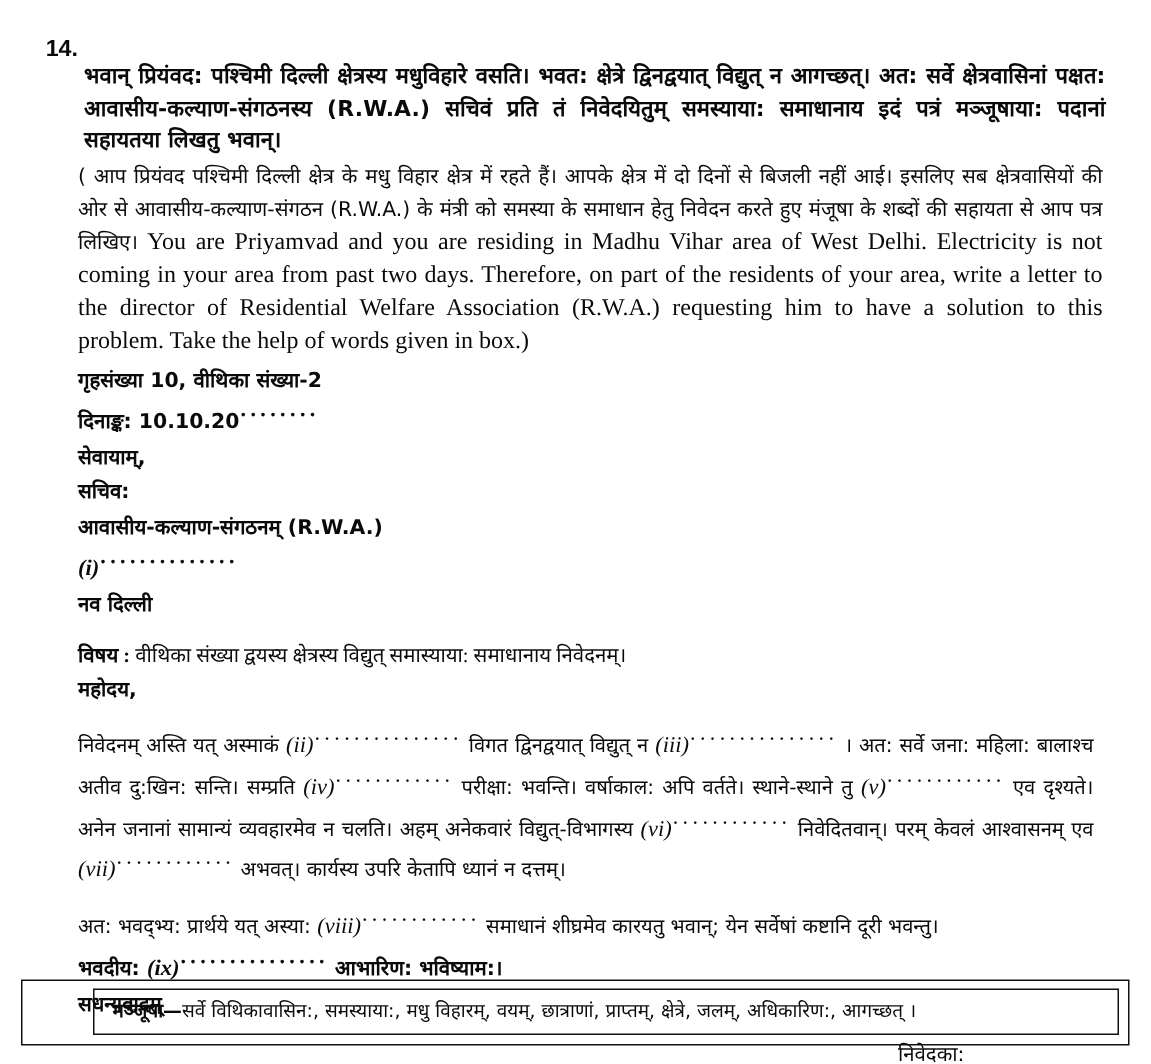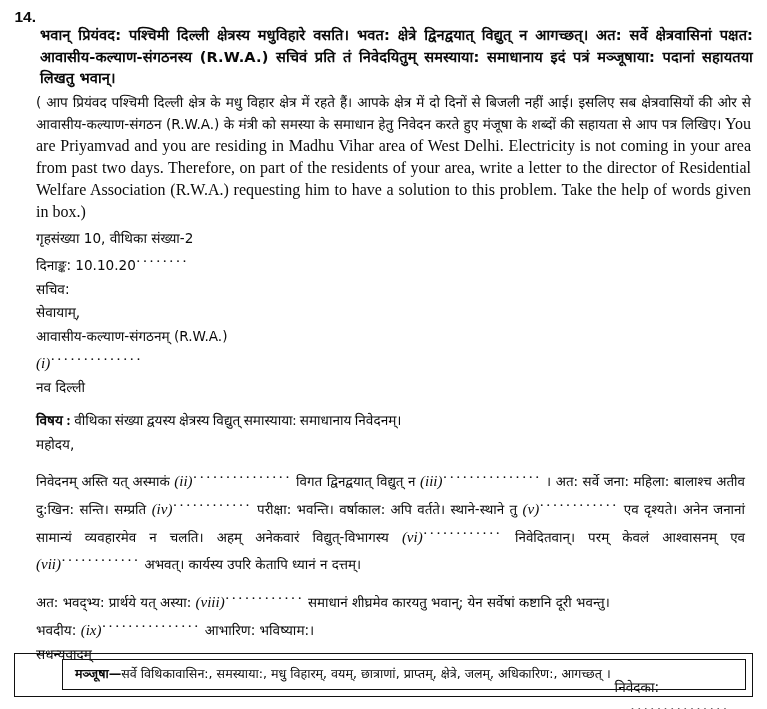--- a/index.html
+++ b/index.html
@@ -12,21 +12,21 @@
     height: 709px;
     font-family: "Liberation Serif", "DejaVu Serif", serif;
     color: #0a0a0a;
     position: relative;
     overflow: hidden;
   }
   .page {
     position: relative;
     width: 767px;
     height: 709px;
-    padding: 0;
+    padding: 16px;
     box-sizing: border-box;
   }
 
   
   .q-row {
     display: flex;
     align-items: flex-start;
     padding: 6px 14px 0 10px;
   }
   .q-num {
@@ -71,20 +71,21 @@
 
   
   .letter {
     padding: 4px 16px 0 36px;
   }
   .line {
     font-family: "DejaVu Sans", sans-serif;
     font-size: 13.6px;
     line-height: 23.5px;
     white-space: nowrap;
+    font-weight: bold;
   }
   .blank {
     font-family: "Liberation Serif", serif;
     letter-spacing: 1.6px;
     font-size: 15px;
     vertical-align: 0.28em;
   }
   .it {
     font-family: "Liberation Serif", serif;
     font-style: italic;
@@ -160,22 +161,22 @@
     <span class="hin">( आप प्रियंवद पश्चिमी दिल्ली क्षेत्र के मधु विहार क्षेत्र में रहते हैं। आपके क्षेत्र में दो दिनों से बिजली नहीं आई। इसलिए सब क्षेत्रवासियों की ओर से आवासीय-कल्याण-संगठन (R.W.A.) के मंत्री को समस्या के समाधान हेतु निवेदन करते हुए मंजूषा के शब्दों की सहायता से आप पत्र लिखिए।</span>
     <span class="eng">You are Priyamvad and you are residing in Madhu Vihar area of West Delhi. Electricity is not coming in your area from past two days. Therefore, on part of the residents of your area, write a letter to the director of Residential Welfare Association (R.W.A.) requesting him to have a solution to this problem. Take the help of words given in box.)</span>
   </div>
 
   <div class="letter">
 
     <div class="line">गृहसंख्या 10, वीथिका संख्या-2</div>
     <div class="line">
       <span>दिनाङ्क: 10.10.20</span><span class="blank">········</span>
     </div>
+    <div class="line">सेवायाम्,</div>
     <div class="line">सचिव:</div>
-    <div class="line">सेवायाम्,</div>
     <div class="line">आवासीय-कल्याण-संगठनम् (R.W.A.)</div>
     <div class="line">
       <span class="it">(i)</span><span class="blank">··············</span>
     </div>
     <div class="line">नव दिल्ली</div>
 
     <div class="gap-line"></div>
 
     <div class="subject">
       <b>विषय :</b>

